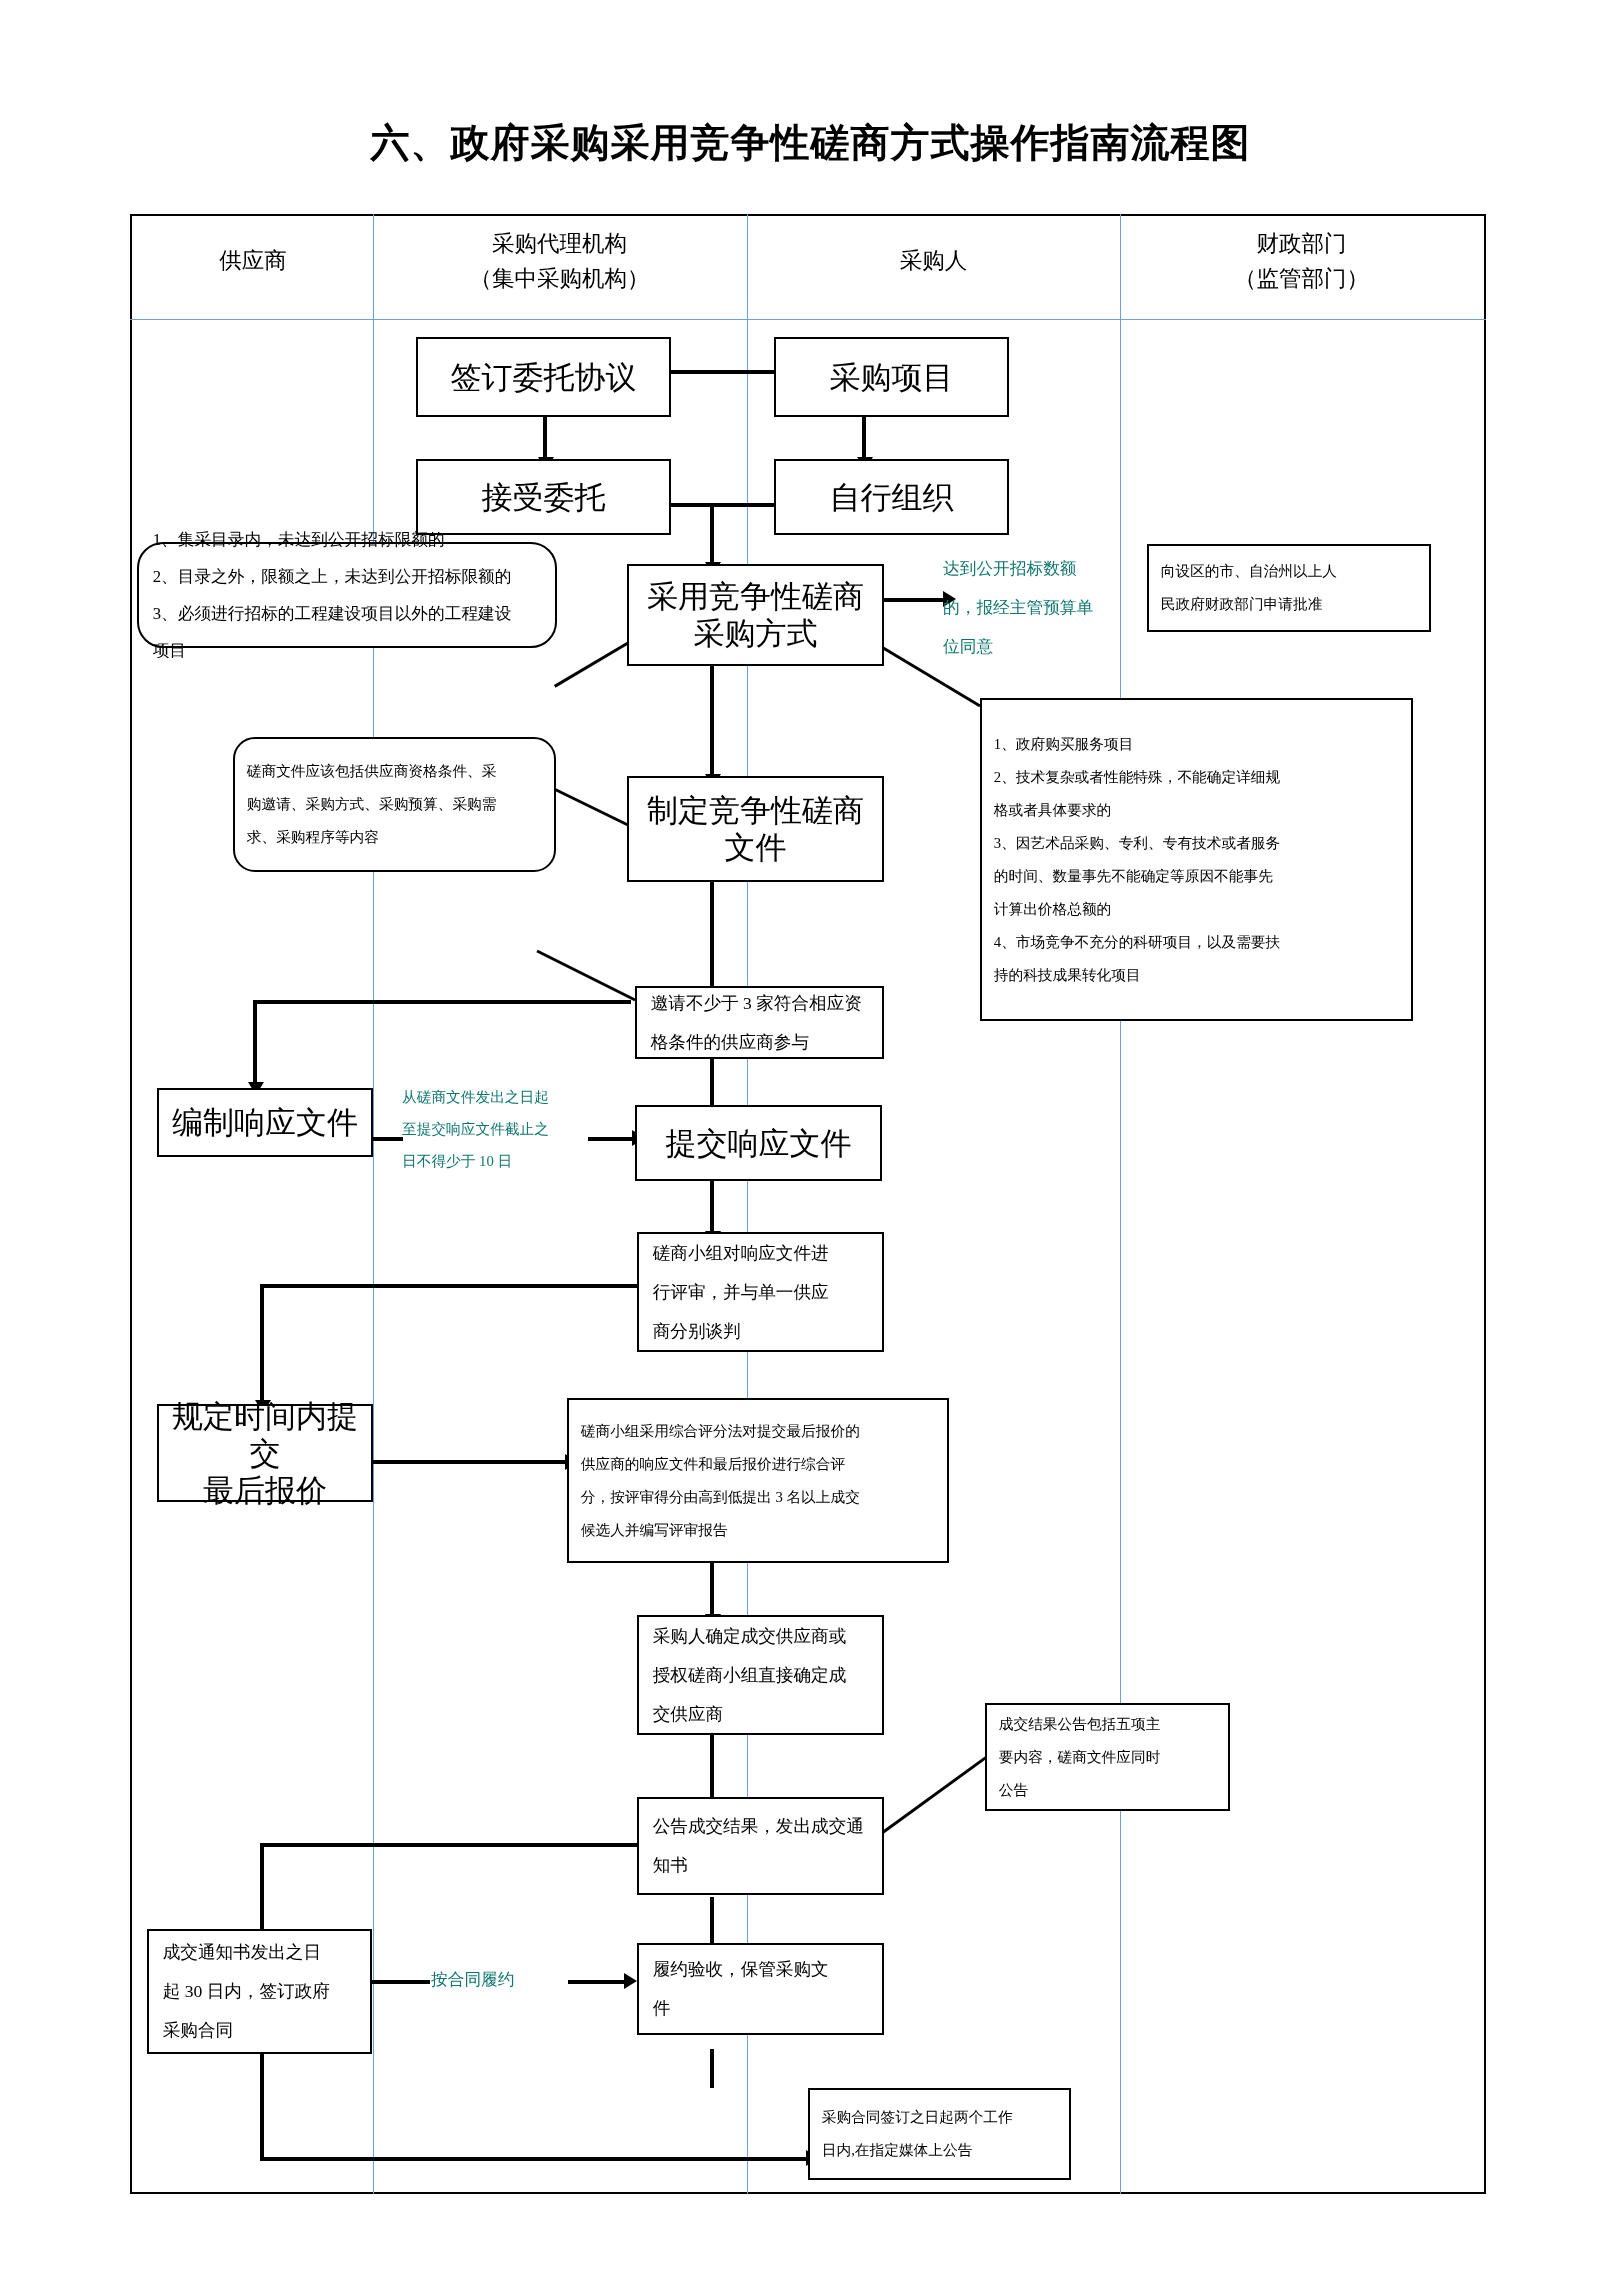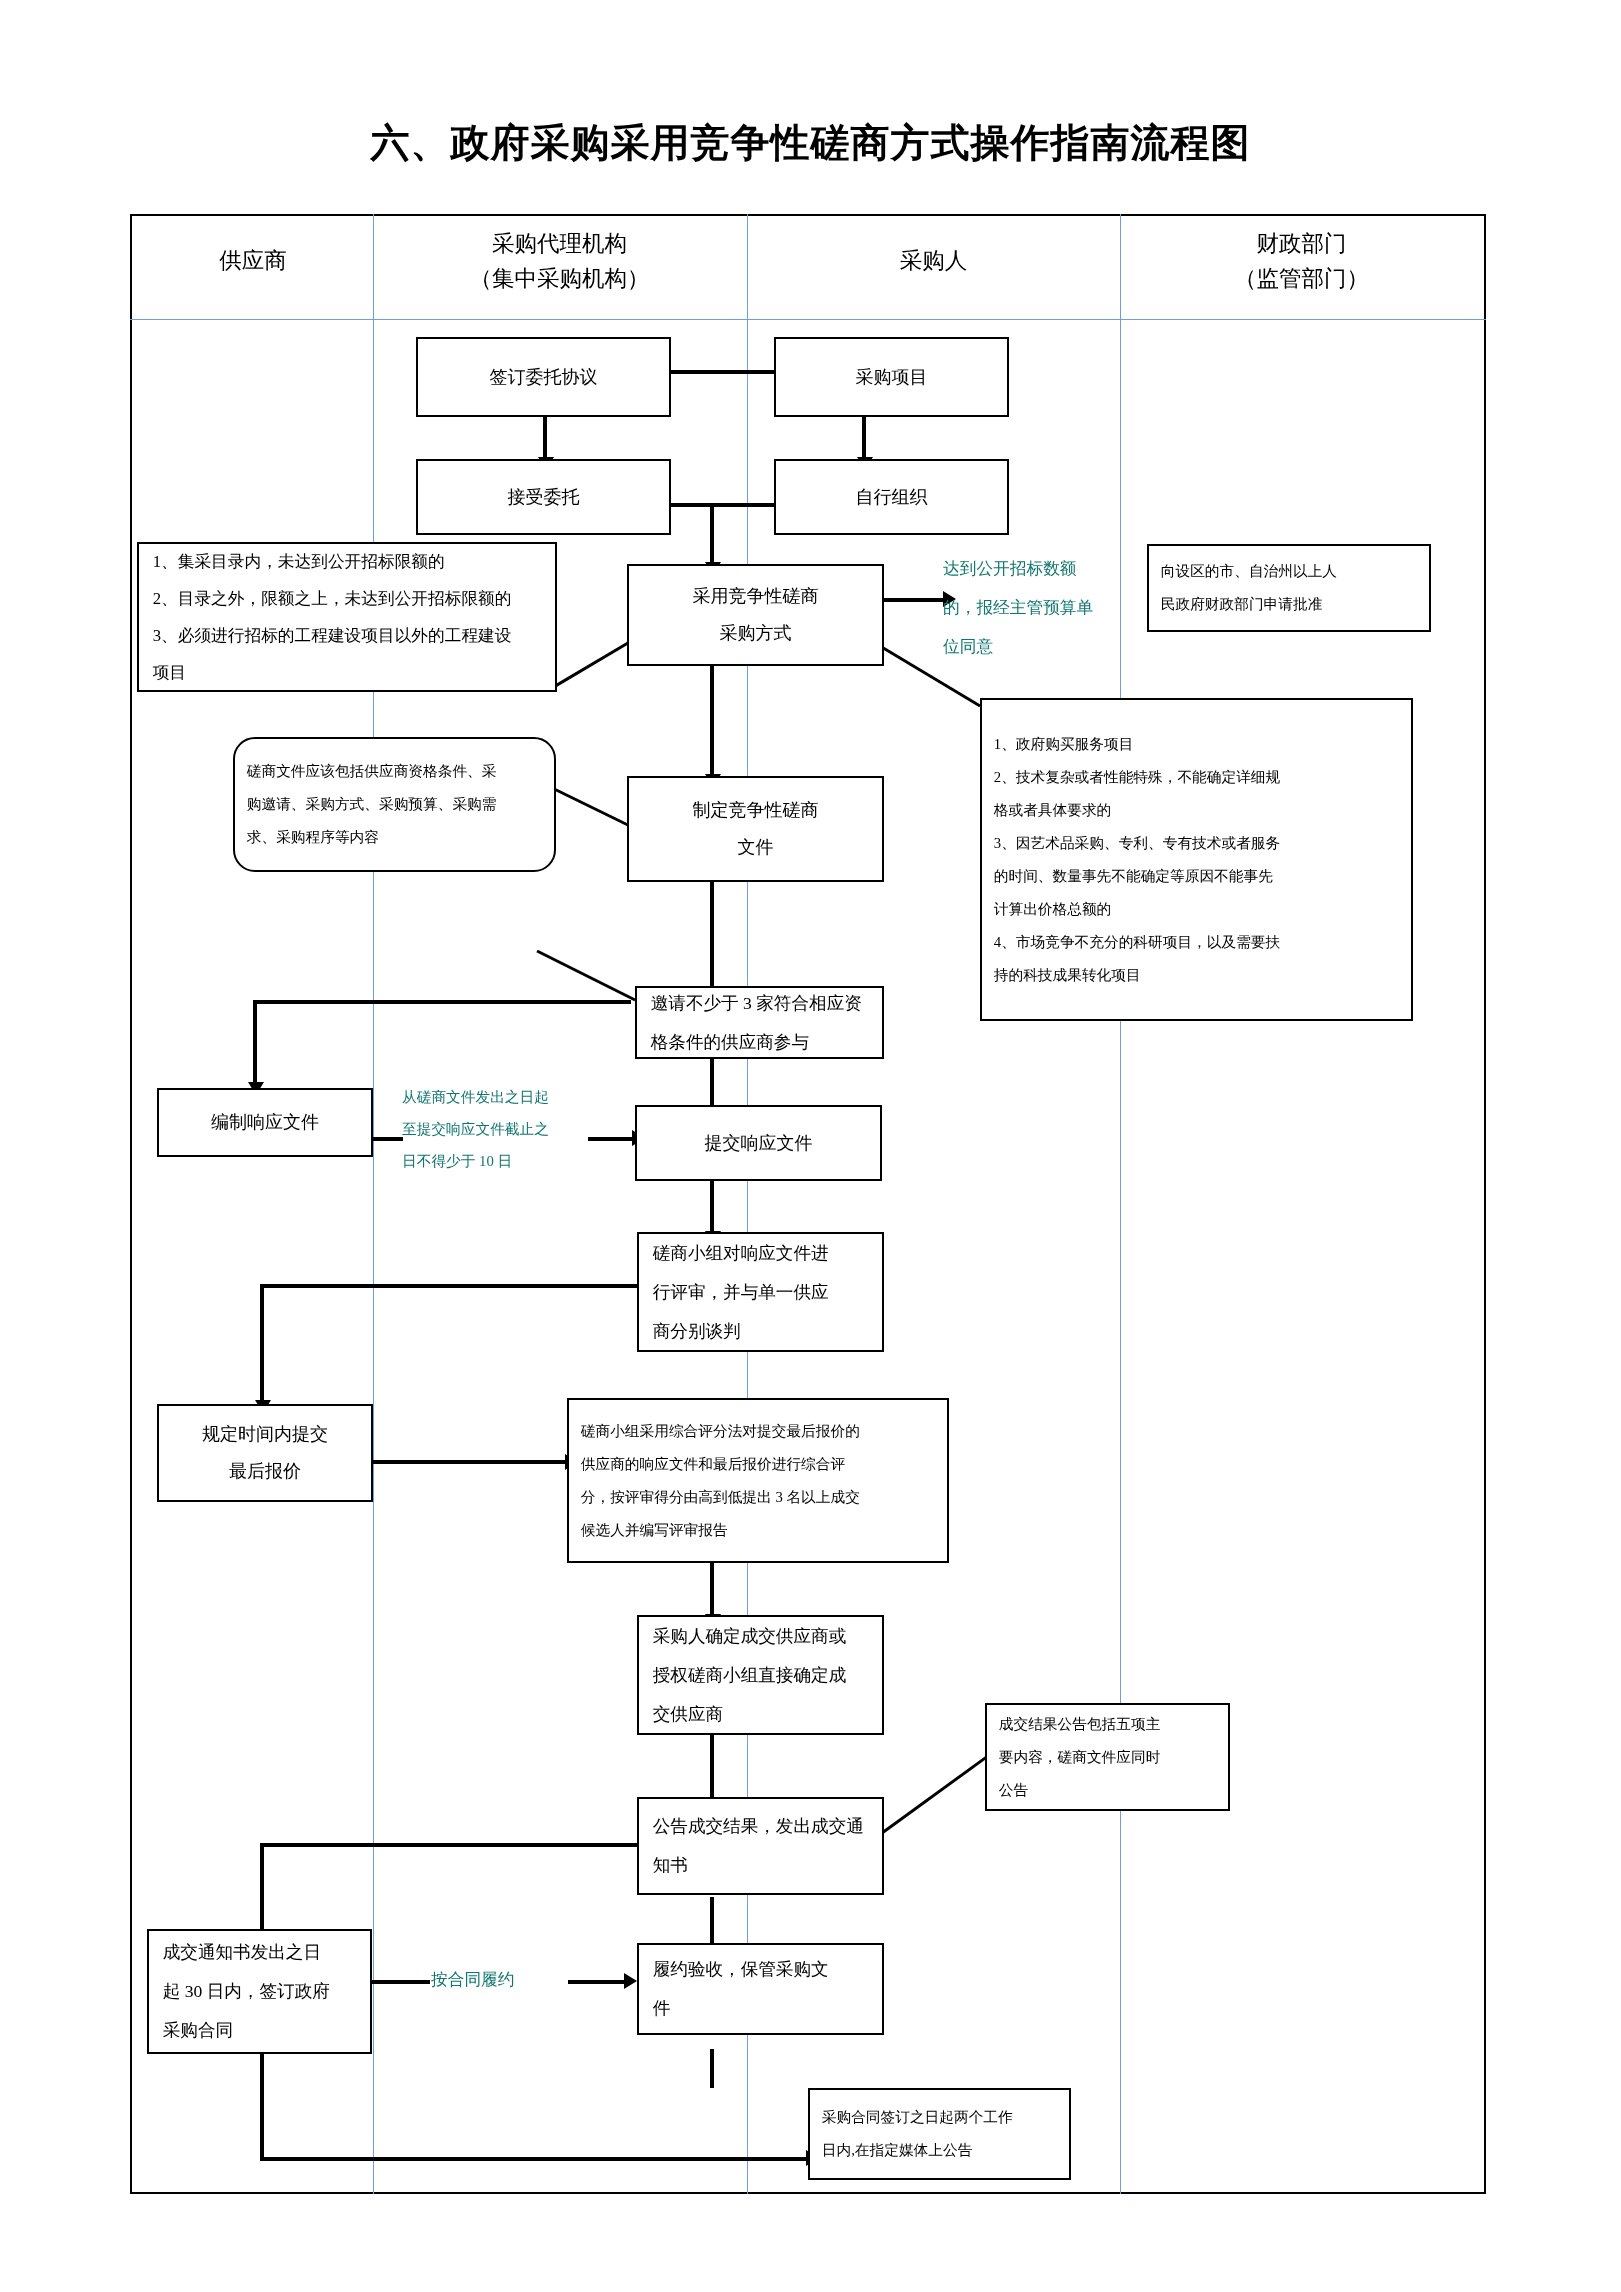--- a/index.html
+++ b/index.html
@@ -80,21 +80,21 @@
     position: absolute;
     border: 2.9px solid #000;
     box-sizing: border-box;
     background: #fff;
     display: flex;
     align-items: center;
     justify-content: center;
     text-align: center;
     color: #000;
   }
-  .box.lg   { font-size: 18px; line-height: 37px; }
+  .box.lg   { font-size: 31px; line-height: 37px; }
   .box.note { font-size: 16.7px; line-height: 37px; text-align: left; justify-content: flex-start; padding: 5.9px 13.7px; }
   .box.note2{ font-size: 14.7px; line-height: 33px; text-align: left; justify-content: flex-start; padding: 5.9px 11.8px; }
   .box.mid  { font-size: 17.6px; line-height: 39px; text-align: left; justify-content: flex-end; padding: 5.9px 13.7px; }
 
   .box .inner { width: 100%; white-space: pre-line; }
   .box.ctr .inner { text-align: center; }
 
   
   .freetext {
     position: absolute;
@@ -323,21 +323,21 @@
   <div class="box note2" style="left:808px; top:2088px; width:263px; height:92px;">
     <span class="inner">采购合同签订之日起两个工作
 日内,在指定媒体上公告</span>
   </div>
 
   <div class="box mid" style="left:637px; top:1943px; width:247px; height:92px;">
     <span class="inner">履约验收，保管采购文
 件</span>
   </div>
 
-  <div class="box note" style="left:137px; top:542px; width:420px; height:150px;">
+  <div class="box note" style="left:137px; top:542px; width:420px; height:106px;border-radius:26px;">
     <span class="inner">1、集采目录内，未达到公开招标限额的
 2、目录之外，限额之上，未达到公开招标限额的
 3、必须进行招标的工程建设项目以外的工程建设
 项目</span>
   </div>
 
   <div class="freetext" style="left: 943px; top: 549px; width: 196px; white-space: pre-line;">达到公开招标数额
 的，报经主管预算单
 位同意</div>
 

